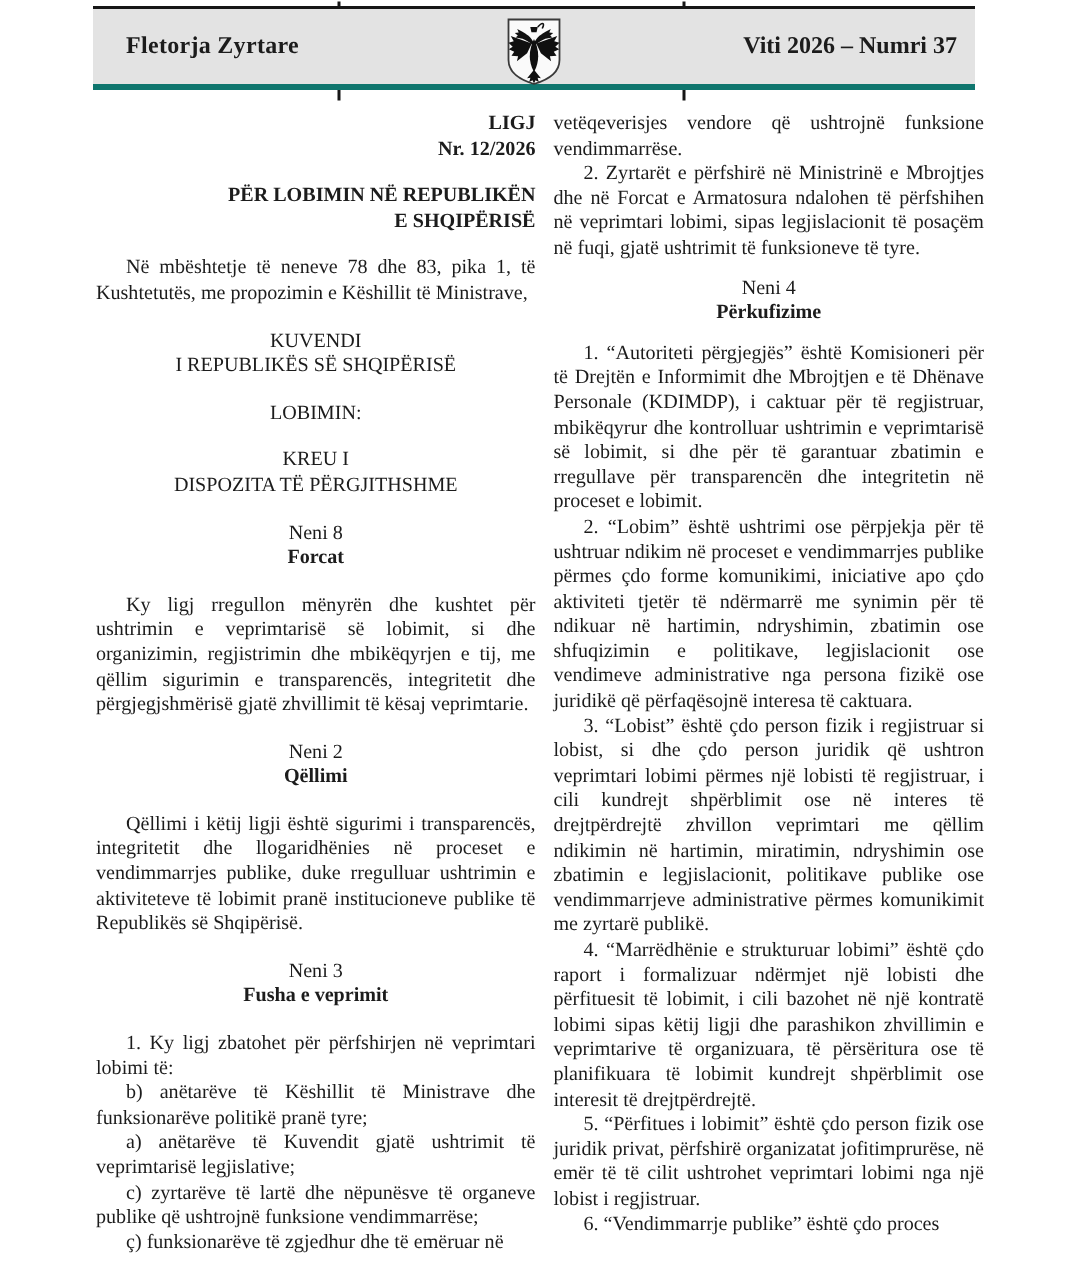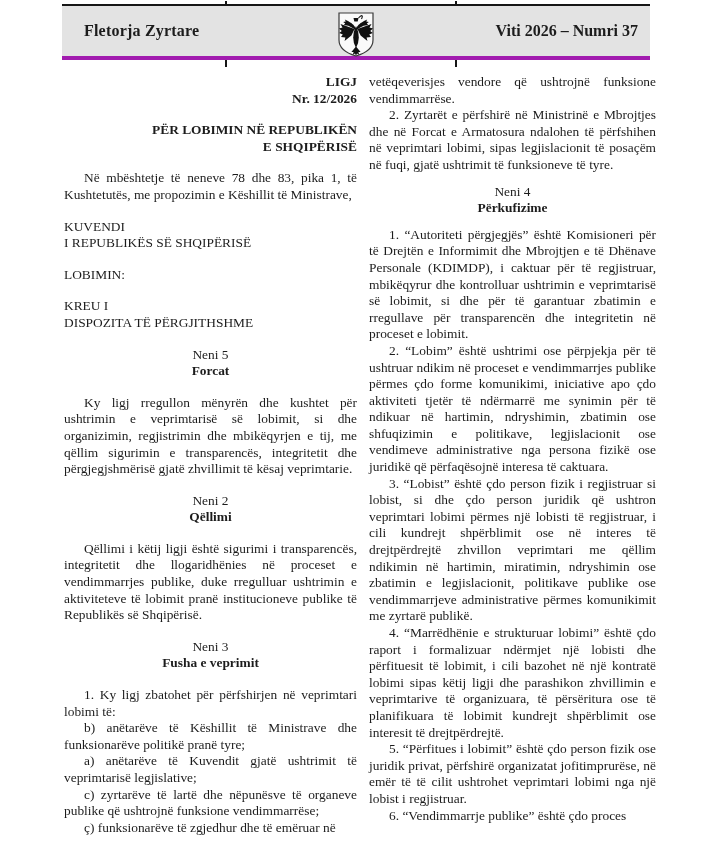--- a/index.html
+++ b/index.html
@@ -3,21 +3,21 @@
 <meta charset="utf-8">
 <style>
   html,body{margin:0;padding:0;background:#fff;}
   .page{
     position:relative;width:712px;height:850px;overflow:hidden;background:#ffffff;
     font-family:"Liberation Serif","DejaVu Serif",serif;color:#1c1c1c;
   }
   
   .hdr{
     position:absolute;left:62px;top:4px;width:588px;height:50px;
-    background:#e3e3e3;border-top:2px solid #161616;border-bottom:4px solid #a21caf;
+    background:#e3e3e3;border-top:2px solid #161616;border-bottom:4px solid #0f766e;
     box-sizing:content-box;
   }
   .hdr-title{position:absolute;left:22px;top:50%;transform:translateY(-50%);
     font-size:16px;font-weight:bold;letter-spacing:.2px;white-space:nowrap;}
   .hdr-issue{position:absolute;right:12px;top:50%;transform:translateY(-50%);
     font-size:16px;font-weight:bold;white-space:nowrap;}
   .emblem{position:absolute;left:50%;top:2px;transform:translateX(-50%);}
   .tick{position:absolute;width:2px;background:#161616;}
   .tick.t{top:-5px;height:5px;}
   .tick.b{bottom:-11px;height:7px;}
@@ -27,21 +27,21 @@
   .col{position:absolute;top:74px;font-size:13.4px;line-height:16.6px;}
   .col-left{left:64px;width:293px;}
   .col-right{left:369px;width:287px;}
   .block{margin:0;}
   .col-left .gap{margin-top:15px;}
   .col-right .gap{margin-top:10px;}
   .col-right .article.gap{margin-bottom:10px;}
   .para{text-align:justify;text-indent:20px;}
   .para-cont{text-align:justify;text-indent:0;}
   .center-bold{text-align:right;font-weight:bold;}
-  .center{text-align:left;}
+  .center{text-align:center;}
   .article{text-align:center;}
   .article .l2{font-weight:bold;}
 </style>
 </head>
 <body>
 
 <div class="page">
 
   <div class="hdr">
     <span class="tick t x1"></span>
@@ -81,21 +81,21 @@
         <div class="l2">I REPUBLIKËS SË SHQIPËRISË</div>
       </div>
       <div class="block center gap">
         <div class="l1">LOBIMIN:</div>
       </div>
       <div class="block center gap">
         <div class="l1">KREU I</div>
         <div class="l2">DISPOZITA TË PËRGJITHSHME</div>
       </div>
       <div class="block article gap">
-        <div class="l1">Neni 5</div>
+        <div class="l1">Neni 8</div>
         <div class="l2">Forcat</div>
       </div>
       <div class="block para gap">Ky ligj rregullon mënyrën dhe kushtet për ushtrimin e veprimtarisë së lobimit, si dhe organizimin, regjistrimin dhe mbikëqyrjen e tij, me qëllim sigurimin e transparencës, integritetit dhe përgjegjshmërisë gjatë zhvillimit të kësaj veprimtarie.</div>
       <div class="block article gap">
         <div class="l1">Neni 2</div>
         <div class="l2">Qëllimi</div>
       </div>
       <div class="block para gap">Qëllimi i këtij ligji është sigurimi i transparencës, integritetit dhe llogaridhënies në proceset e vendimmarrjes publike, duke rregulluar ushtrimin e aktiviteteve të lobimit pranë institucioneve publike të Republikës së Shqipërisë.</div>
       <div class="block article gap">
         <div class="l1">Neni 3</div>

